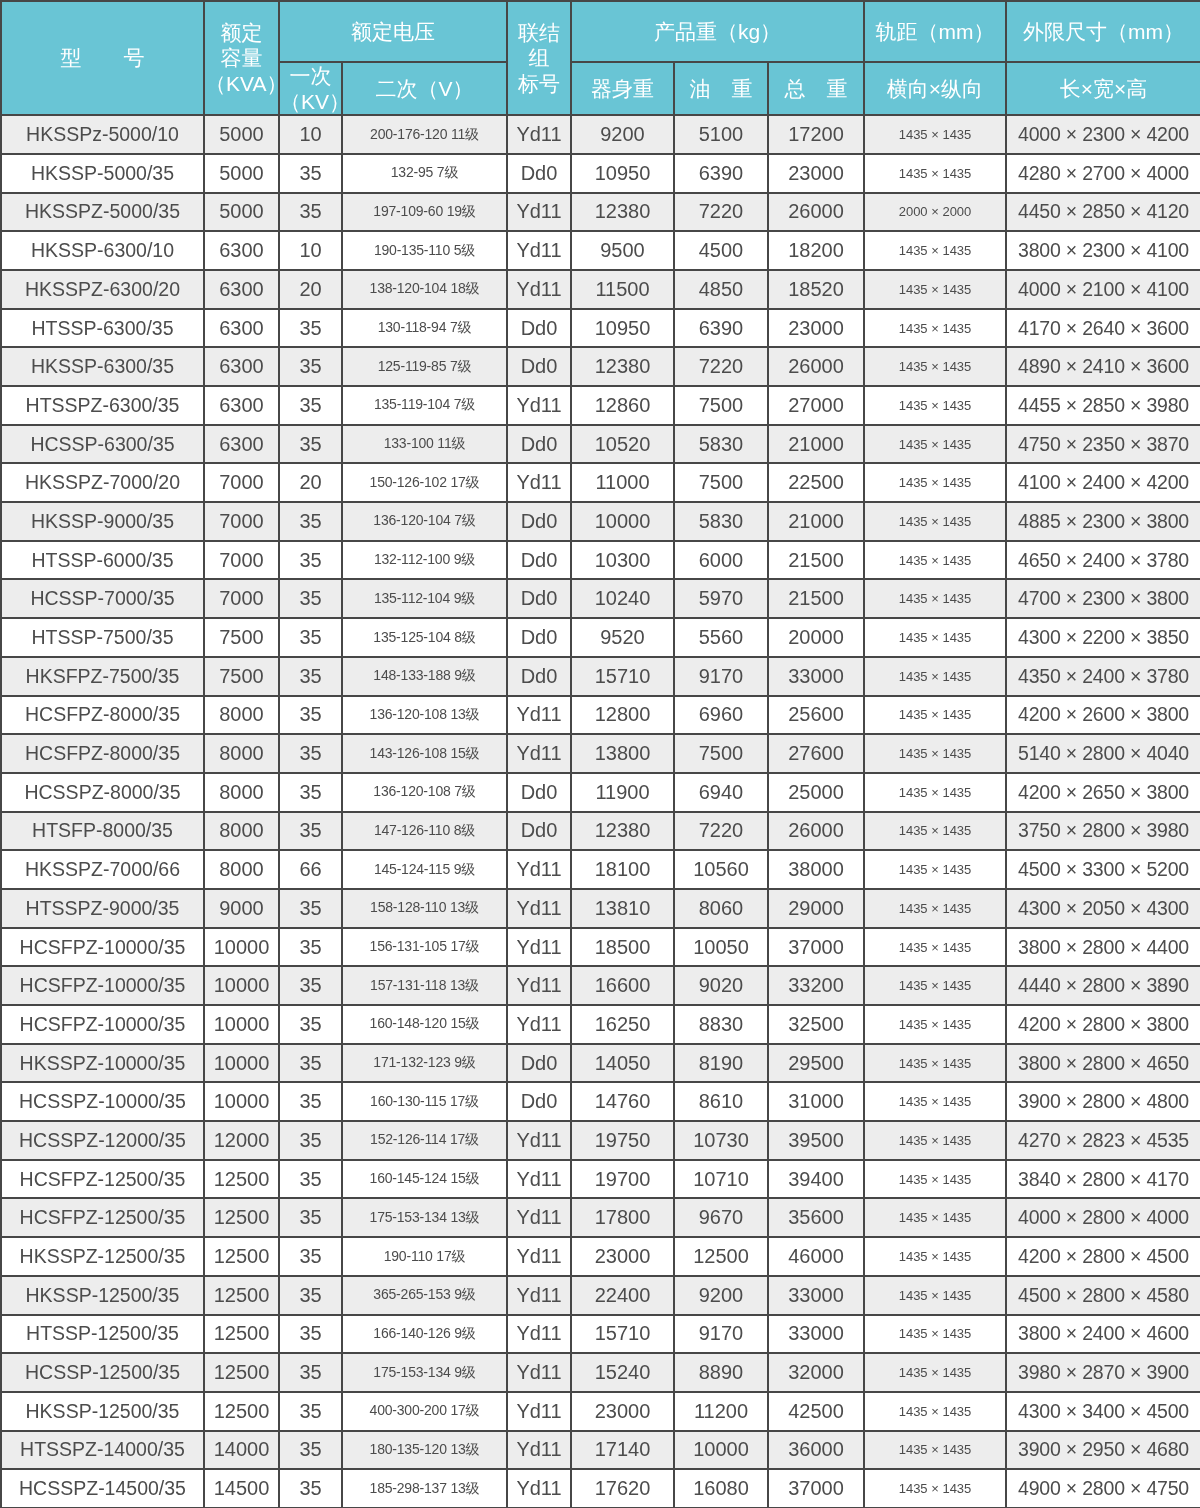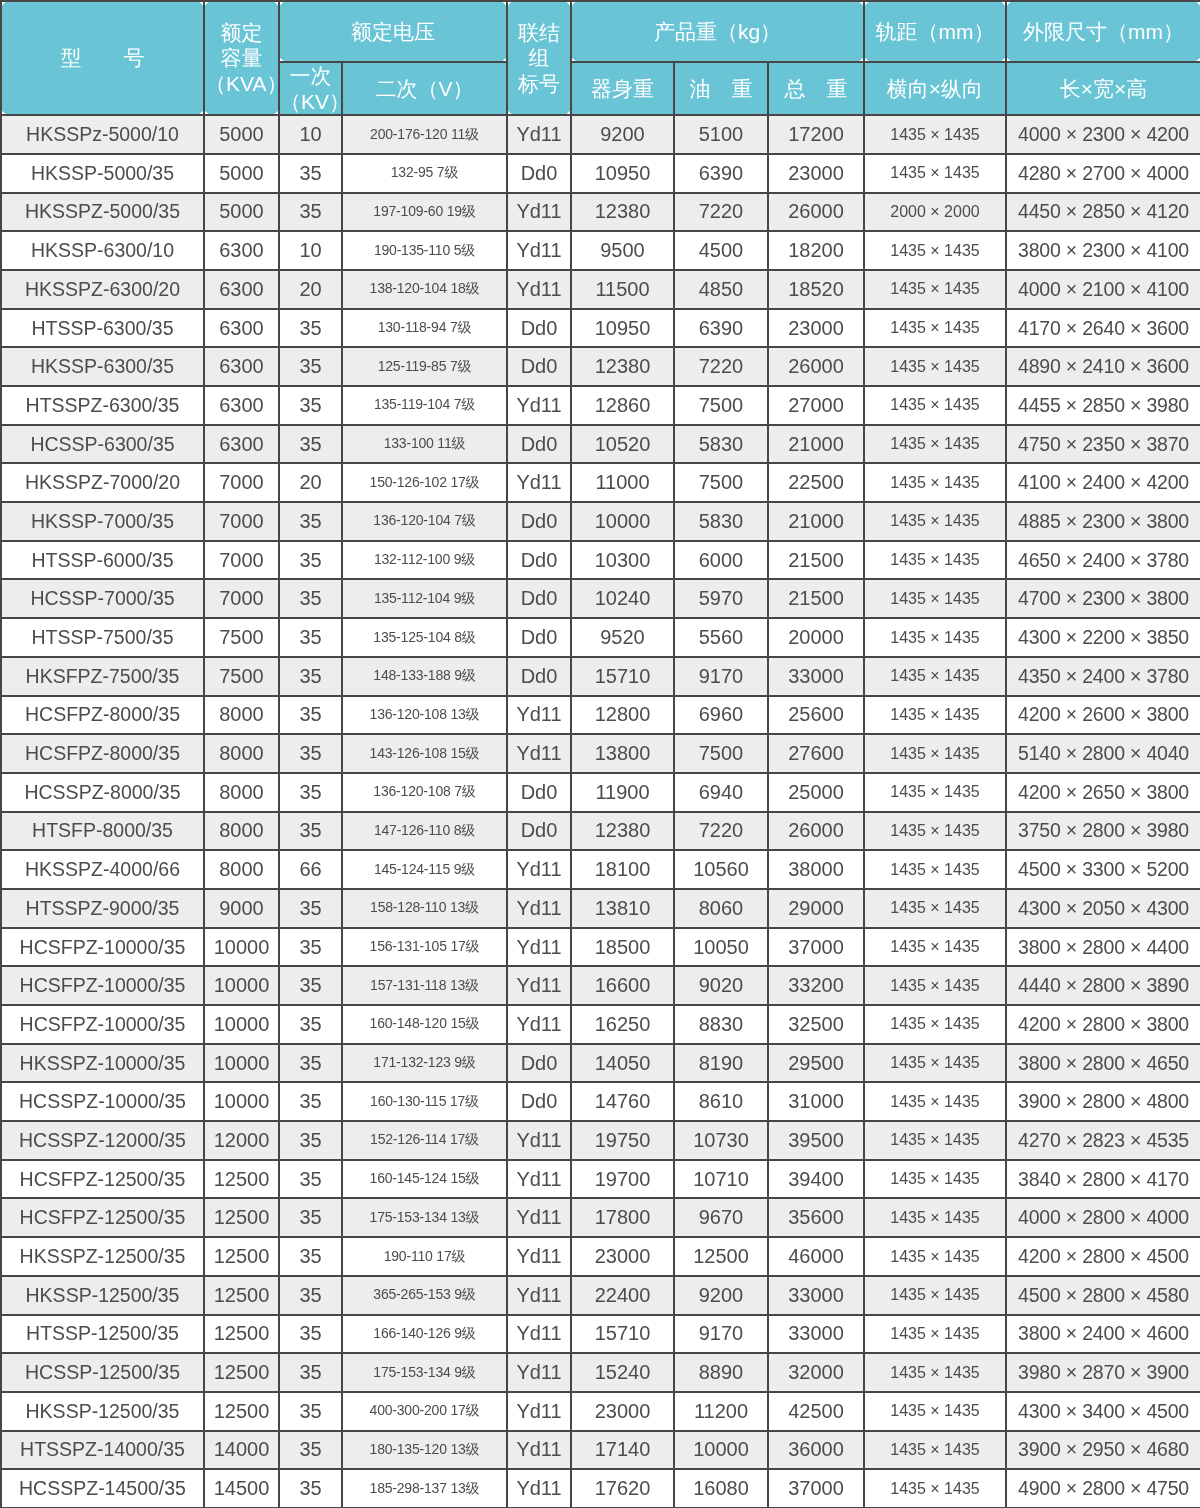--- a/index.html
+++ b/index.html
@@ -22,33 +22,33 @@
     overflow: hidden;
   }
   .spec thead th {
     background: #69c5d5;
     color: #ffffff;
     font-weight: 400;
     font-size: 21px;
     line-height: 1.22;
     white-space: pre-line;
   }
-  .spec thead tr.h1 th { height: 59px; border-radius: 9px; }
+  .spec thead tr.h1 th { height: 59px; }
   .spec thead tr.h2 th { height: 50px; }
   .spec tbody td {
     height: 36.7px;
     font-size: 20px;
     color: #4c4c4c;
     background: #ffffff;
     white-space: nowrap;
   }
   .spec tbody tr:nth-child(odd) td { background: #ededed; }
   .spec tbody td.col-secondary { font-size: 14px; letter-spacing: -0.2px; }
   .spec tbody td.col-model { font-size: 19.5px; }
-  .spec tbody td.col-gauge { font-size: 16px; }
+  .spec tbody td.col-gauge { font-size: 13px; }
   .spec tbody td.col-dimensions { font-size: 19.5px; letter-spacing: -0.2px; }
 </style>
 </head>
 <body>
 
 <table class="spec">
   <colgroup>
     <col style="width:203px">
     <col style="width:75px">
     <col style="width:63px">
@@ -199,21 +199,21 @@
         <td class="col-primary">20</td>
         <td class="col-secondary">150-126-102 17级</td>
         <td class="col-connection">Yd11</td>
         <td class="col-body-weight">11000</td>
         <td class="col-oil-weight">7500</td>
         <td class="col-total-weight">22500</td>
         <td class="col-gauge">1435 × 1435</td>
         <td class="col-dimensions">4100 × 2400 × 4200</td>
       </tr>
       <tr>
-        <td class="col-model">HKSSP-7000/35</td>
+        <td class="col-model">HKSSP-9000/35</td>
         <td class="col-capacity">7000</td>
         <td class="col-primary">35</td>
         <td class="col-secondary">136-120-104 7级</td>
         <td class="col-connection">Dd0</td>
         <td class="col-body-weight">10000</td>
         <td class="col-oil-weight">5830</td>
         <td class="col-total-weight">21000</td>
         <td class="col-gauge">1435 × 1435</td>
         <td class="col-dimensions">4885 × 2300 × 3800</td>
       </tr>
@@ -307,21 +307,21 @@
         <td class="col-primary">35</td>
         <td class="col-secondary">147-126-110 8级</td>
         <td class="col-connection">Dd0</td>
         <td class="col-body-weight">12380</td>
         <td class="col-oil-weight">7220</td>
         <td class="col-total-weight">26000</td>
         <td class="col-gauge">1435 × 1435</td>
         <td class="col-dimensions">3750 × 2800 × 3980</td>
       </tr>
       <tr>
-        <td class="col-model">HKSSPZ-4000/66</td>
+        <td class="col-model">HKSSPZ-7000/66</td>
         <td class="col-capacity">8000</td>
         <td class="col-primary">66</td>
         <td class="col-secondary">145-124-115 9级</td>
         <td class="col-connection">Yd11</td>
         <td class="col-body-weight">18100</td>
         <td class="col-oil-weight">10560</td>
         <td class="col-total-weight">38000</td>
         <td class="col-gauge">1435 × 1435</td>
         <td class="col-dimensions">4500 × 3300 × 5200</td>
       </tr>

